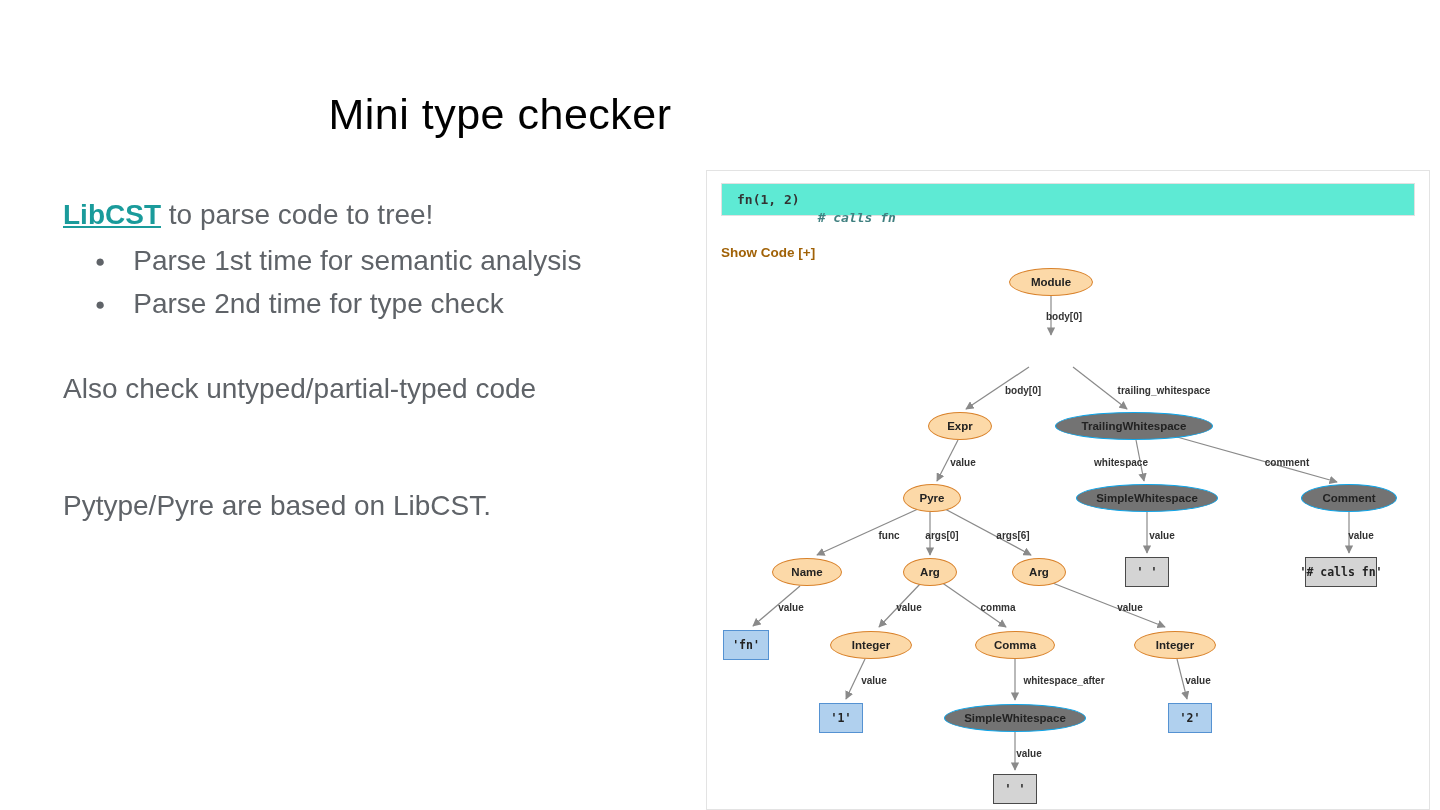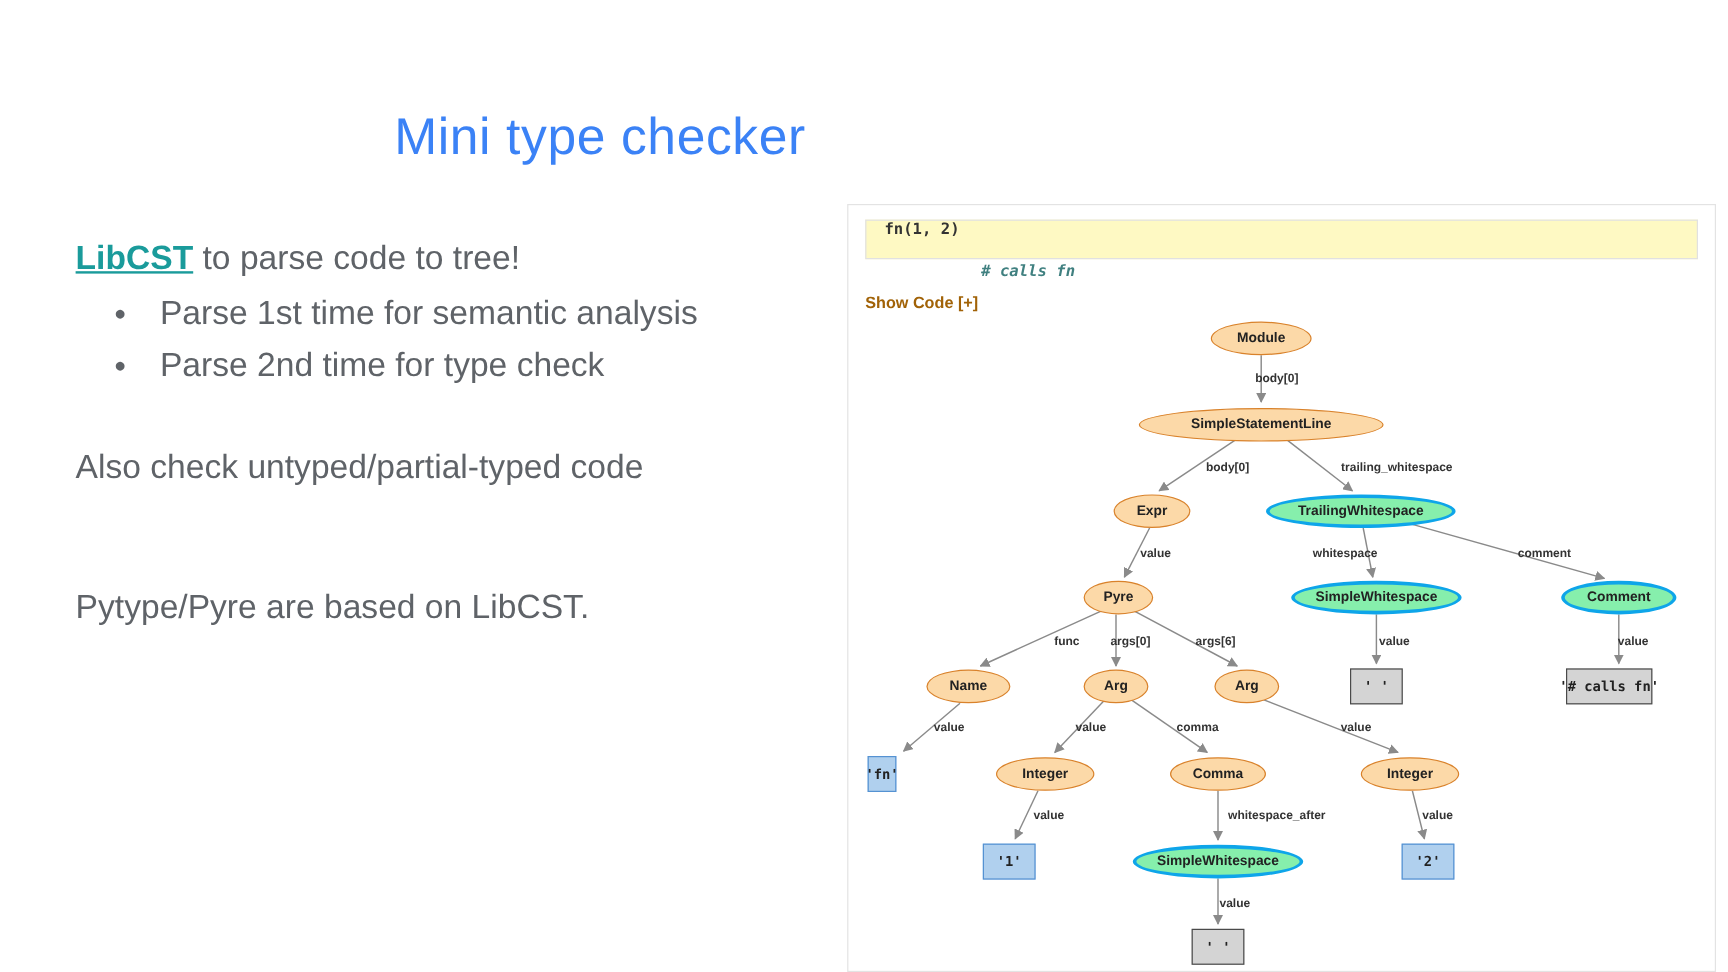--- a/index.html
+++ b/index.html
@@ -10,55 +10,55 @@
     --node_blue_border:#5592d2;
   }
   *{box-sizing:border-box;}
   html,body{margin:0;padding:0;}
   body{
     width:1440px;height:810px;position:relative;overflow:hidden;
     background:#ffffff;font-family:"Liberation Sans", sans-serif;
   }
   .title{
     position:absolute;top:90px;left:0;width:1000px;text-align:center;
-    font-size:43px;color:#3b82f6;font-weight:400;letter-spacing:0.5px;
+    font-size:43px;color:#000000;font-weight:400;letter-spacing:0.5px;
   }
   .line{
     position:absolute;left:63px;font-size:28px;color:#5f6368;white-space:nowrap;
   }
   .keep-space{white-space:pre-wrap;}
   .line a{color:var(--link);text-decoration:underline;cursor:pointer;font-weight:bold;}
   .bullet .dot{font-size:17px;margin-left:32px;margin-right:28px;vertical-align:3px;}
   .page-number{
     position:absolute;right:30px;top:752px;font-size:21px;color:#5f6368;
   }
   
   .panel{
     position:absolute;left:706px;top:170px;width:724px;height:640px;
     background:#ffffff;border:1px solid #e3e3e3;
   }
   .codebox{
     position:absolute;left:14px;top:12px;right:14px;height:33px;
-    background:#fef9c3;border:1px solid #e1e1e1;
-    display:flex;padding-left:15px;
+    background:#5eead4;border:1px solid #e1e1e1;
+    display:flex;align-items:center;padding-left:15px;
     font-family:"DejaVu Sans Mono", monospace;font-size:13px;font-weight:bold;color:#333;
   }
   .codebox .comment{color:#408080;font-style:italic;margin-left:18px;font-weight:bold;margin-top:35px;}
   .showcode{
     position:absolute;left:14px;top:74px;font-size:13.5px;font-weight:bold;color:#a16207;cursor:pointer;
   }
   .tree{position:absolute;inset:0;}
   .tree svg{position:absolute;left:0;top:0;}
   .node{
     position:absolute;display:flex;align-items:center;justify-content:center;
     font-size:11.5px;font-weight:bold;color:#222;white-space:nowrap;
   }
   .ellipse{border-radius:50%;}
   .orange{background:var(--node_orange);border:1px solid var(--node_orange_border);}
-  .grayell{background:#86efac;border:3px solid #0ea5e9;}
+  .grayell{background:#737373;border:1px solid #0ea5e9;}
   .graybox{background:#d4d4d4;border:1px solid #4a4a4a;font-family:"DejaVu Sans Mono", monospace;}
   .bluebox{background:var(--node_blue);border:1px solid var(--node_blue_border);font-family:"DejaVu Sans Mono", monospace;}
   .edge-label{
     position:absolute;transform:translate(-50%,-50%);
     font-size:10px;font-weight:bold;color:#333;white-space:nowrap;
   }
 </style>
 </head>
 <body>
 
@@ -111,32 +111,31 @@
         <line x1="234" y1="411" x2="299" y2="456"></line>
         <line x1="343" y1="411" x2="458" y2="456"></line>
         <line x1="158" y1="488" x2="139" y2="528"></line>
         <line x1="308" y1="488" x2="308" y2="529"></line>
         <line x1="470" y1="488" x2="480" y2="528"></line>
         <line x1="308" y1="561" x2="308" y2="599"></line>
       </g>
     </svg>
 
     <div class="node ellipse orange" style="left:302px;top:97px;width:84px;height:28px">Module</div>
-    <div class="node ellipse orange" style="left:242px;top:169px;width:204px;height:28px">SimpleStatementLine</div>
     <div class="node ellipse orange" style="left:221px;top:241px;width:64px;height:28px">Expr</div>
     <div class="node ellipse grayell" style="left:348px;top:241px;width:158px;height:28px">TrailingWhitespace</div>
     <div class="node ellipse orange" style="left:196px;top:313px;width:58px;height:28px">Pyre</div>
     <div class="node ellipse grayell" style="left:369px;top:313px;width:142px;height:28px">SimpleWhitespace</div>
     <div class="node ellipse grayell" style="left:594px;top:313px;width:96px;height:28px">Comment</div>
     <div class="node ellipse orange" style="left:65px;top:387px;width:70px;height:28px">Name</div>
     <div class="node ellipse orange" style="left:196px;top:387px;width:54px;height:28px">Arg</div>
     <div class="node ellipse orange" style="left:305px;top:387px;width:54px;height:28px">Arg</div>
     <div class="node graybox" style="left:418px;top:386px;width:44px;height:30px">' '</div>
     <div class="node graybox" style="left:598px;top:386px;width:72px;height:30px">'# calls fn'</div>
-    <div class="node bluebox" style="left:16px;top:459px;width:24px;height:30px">'fn'</div>
+    <div class="node bluebox" style="left:16px;top:459px;width:46px;height:30px">'fn'</div>
     <div class="node ellipse orange" style="left:123px;top:460px;width:82px;height:28px">Integer</div>
     <div class="node ellipse orange" style="left:268px;top:460px;width:80px;height:28px">Comma</div>
     <div class="node ellipse orange" style="left:427px;top:460px;width:82px;height:28px">Integer</div>
     <div class="node bluebox" style="left:112px;top:532px;width:44px;height:30px">'1'</div>
     <div class="node ellipse grayell" style="left:237px;top:533px;width:142px;height:28px">SimpleWhitespace</div>
     <div class="node bluebox" style="left:461px;top:532px;width:44px;height:30px">'2'</div>
     <div class="node graybox" style="left:286px;top:603px;width:44px;height:30px">' '</div>
 
     <div class="edge-label" style="left:357px;top:145px">body[0]</div>
     <div class="edge-label" style="left:316px;top:219px">body[0]</div>

